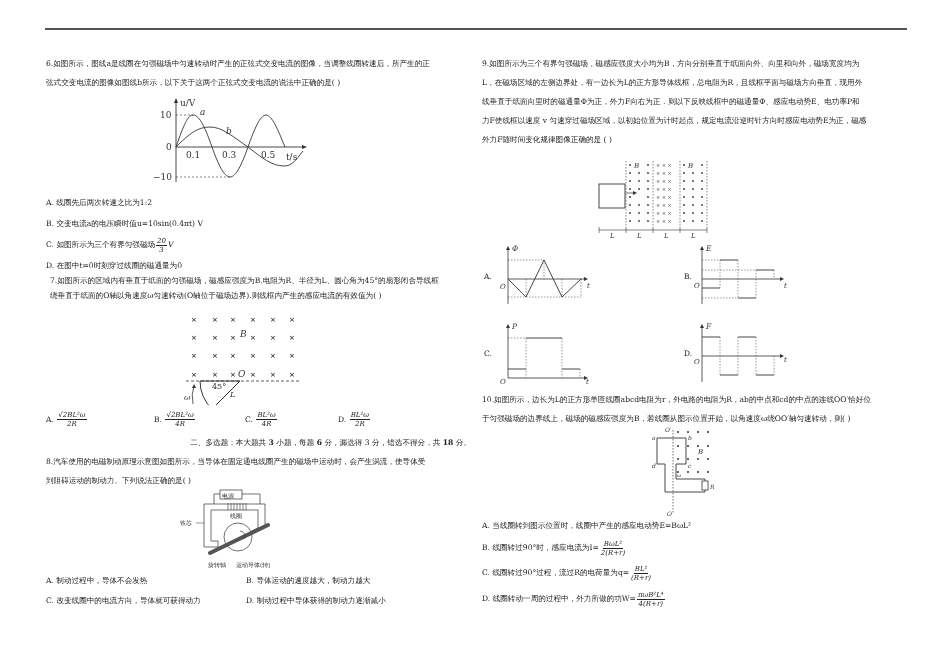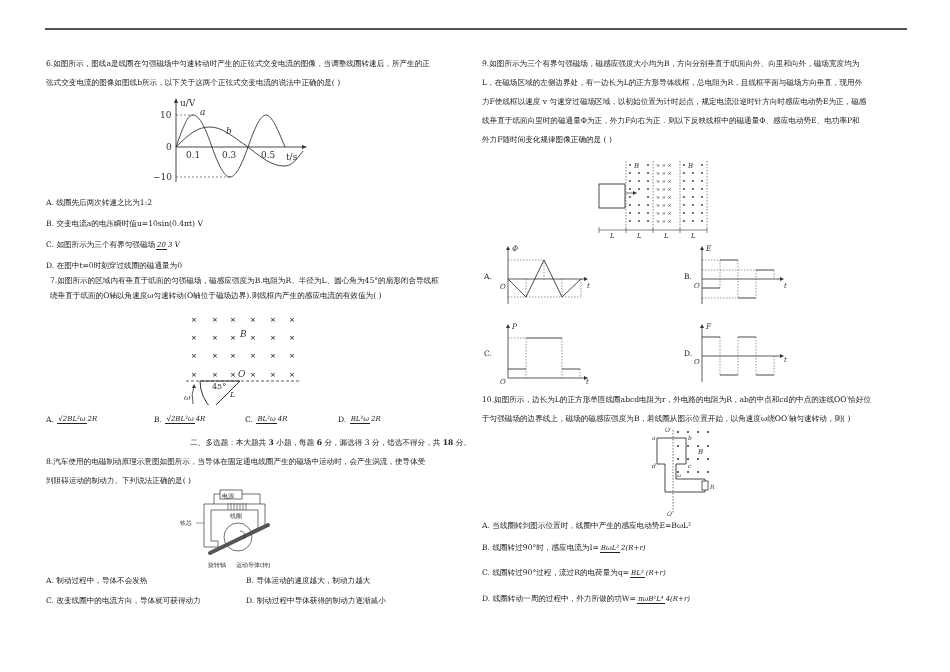--- a/index.html
+++ b/index.html
@@ -6,21 +6,21 @@
   body { width: 950px; height: 672px; position: relative; overflow: hidden;
          font-family: "DejaVu Serif", "Liberation Serif", serif; color: #222; }
   .top-rule { position: absolute; left: 45px; top: 28px; width: 862px; height: 2px; background: #555; }
   .col { position: absolute; font-size: 7.6px; line-height: 13px; }
   .col-left { left: 46px; top: 57px; width: 425px; }
   .col-right { left: 482px; top: 57px; width: 430px; }
   .p { margin: 0; white-space: nowrap; }
   .opt { margin: 0; height: 21px; line-height: 21px; white-space: nowrap; }
   .opt-row { display: flex; white-space: nowrap; height: 22px; align-items: center; }
   .opt-row .cell { display: flex; align-items: center; }
-  .frac { display: inline-flex; flex-direction: row; align-items: center; vertical-align: middle;
+  .frac { display: inline-flex; flex-direction: column; align-items: center; vertical-align: middle;
           font-style: italic; font-size: 7px; line-height: 8px; margin: 0 1px; }
   .frac .num { border-bottom: 0.8px solid #222; padding: 0 1px; }
   .frac .den { padding: 0 1px; }
   .it { font-style: italic; }
   .b { font-weight: bold; }
   svg { display: block; }
   .fig { position: absolute; }
 </style>
 </head>
 <body>
@@ -189,22 +189,22 @@
   </div>
   <div class="opt-row" style="height:20px">
     <div class="cell" style="width:200px"><span>C.</span>&nbsp;<span>改变线圈中的电流方向，导体就可获得动力</span></div>
     <div class="cell"><span>D.</span>&nbsp;<span>制动过程中导体获得的制动力逐渐减小</span></div>
   </div>
 </div>
 
 <div class="col col-right">
   <p class="p">9.如图所示为三个有界匀强磁场，磁感应强度大小均为B，方向分别垂直于纸面向外、向里和向外，磁场宽度均为</p>
   <p class="p" style="margin-top:6px">L，在磁场区域的左侧边界处，有一边长为L的正方形导体线框，总电阻为R，且线框平面与磁场方向垂直，现用外</p>
+  <p class="p" style="margin-top:6px">线垂直于纸面向里时的磁通量Φ为正，外力F向右为正．则以下反映线框中的磁通量Φ、感应电动势E、电功率P和</p>
   <p class="p" style="margin-top:6px">力F使线框以速度 v 匀速穿过磁场区域，以初始位置为计时起点，规定电流沿逆时针方向时感应电动势E为正，磁感</p>
-  <p class="p" style="margin-top:6px">线垂直于纸面向里时的磁通量Φ为正，外力F向右为正．则以下反映线框中的磁通量Φ、感应电动势E、电功率P和</p>
   <p class="p" style="margin-top:6px">外力F随时间变化规律图像正确的是 (    )</p>
 </div>
 
 <div class="fig" style="left:593px; top:158px;">
   <svg width="130" height="80" viewBox="0 0 130 80">
 
     <rect x="6" y="26" width="26" height="24" fill="#fff" stroke="#333" stroke-width="0.9"></rect>
 
     <g stroke="#333" stroke-width="0.6" stroke-dasharray="1.5,1.5">
       <line x1="33" y1="3" x2="33" y2="68"></line>

